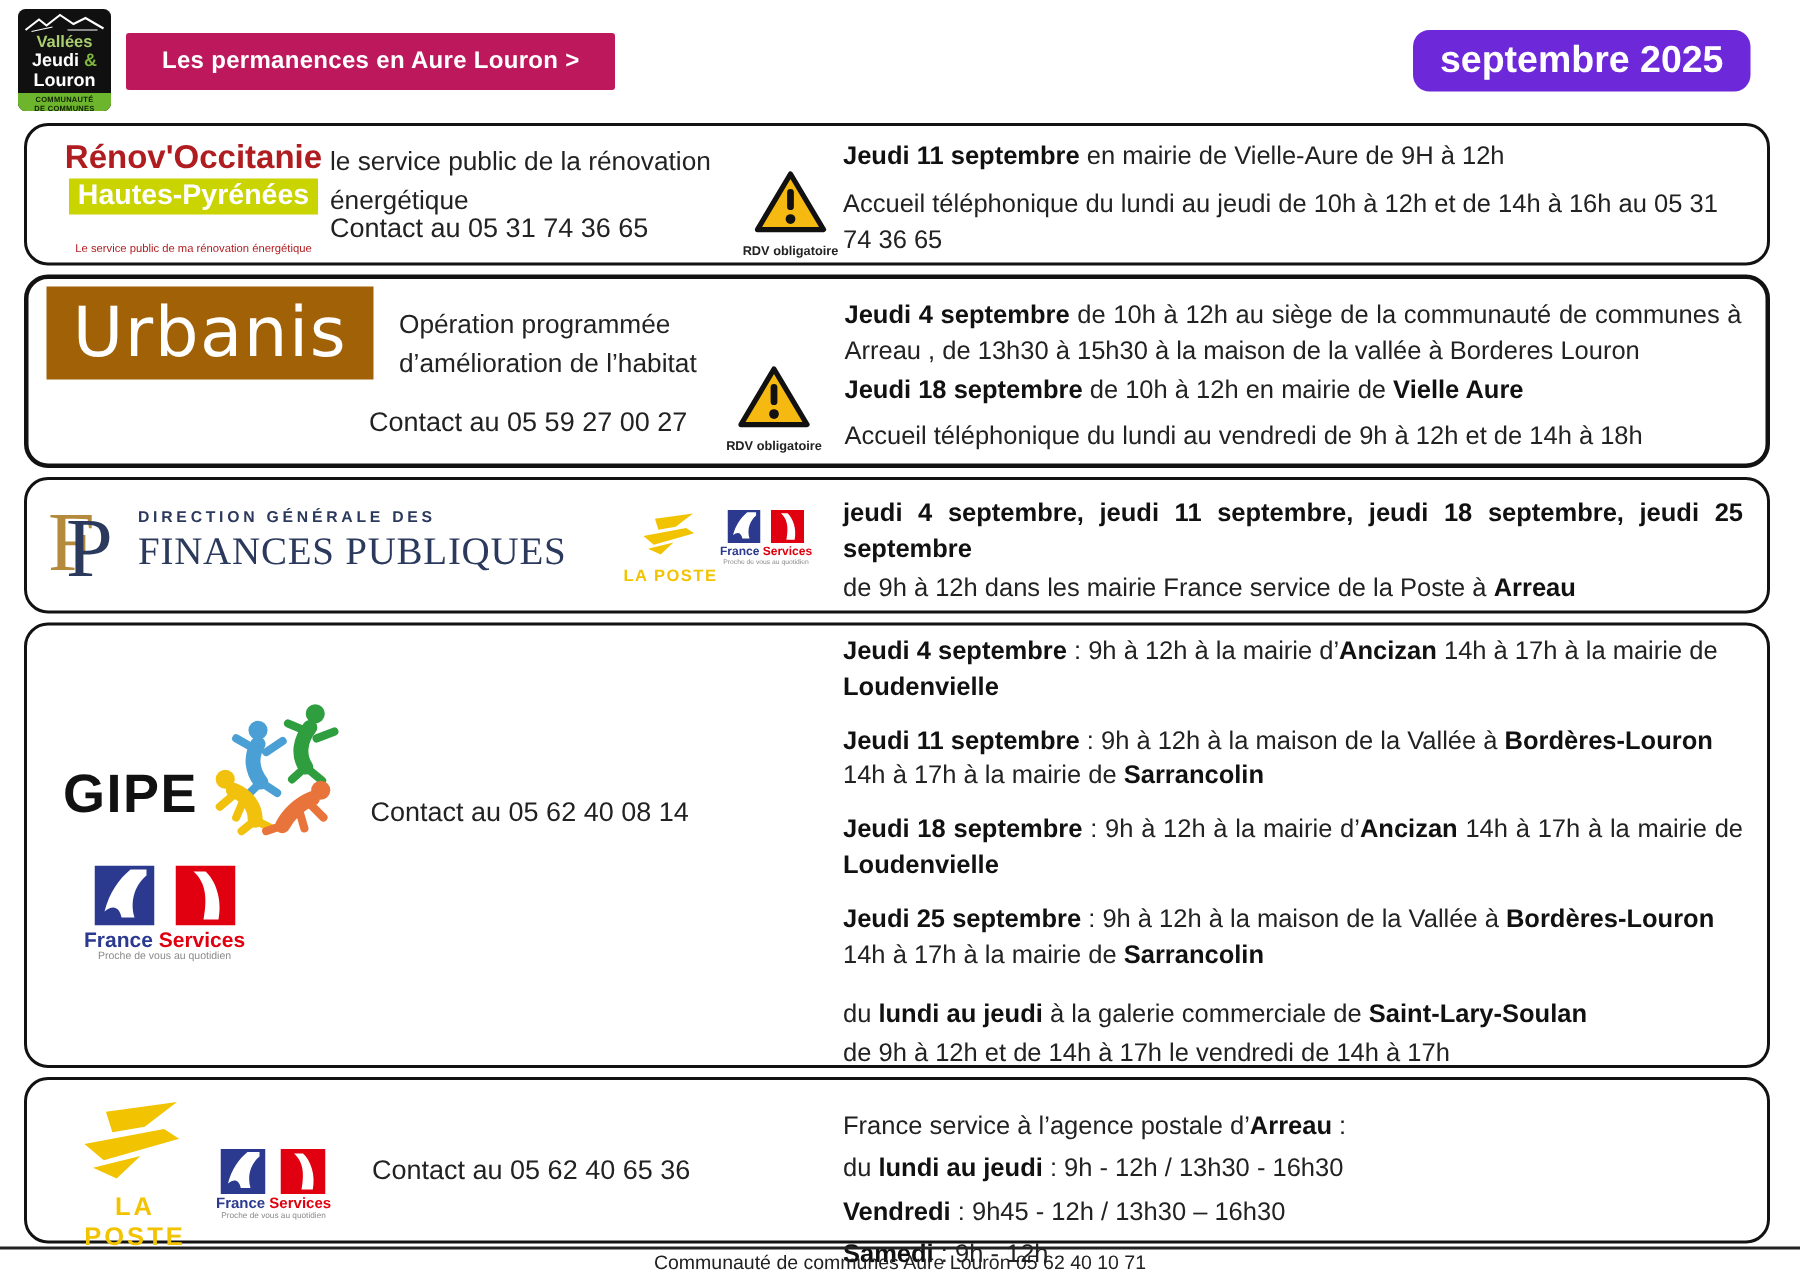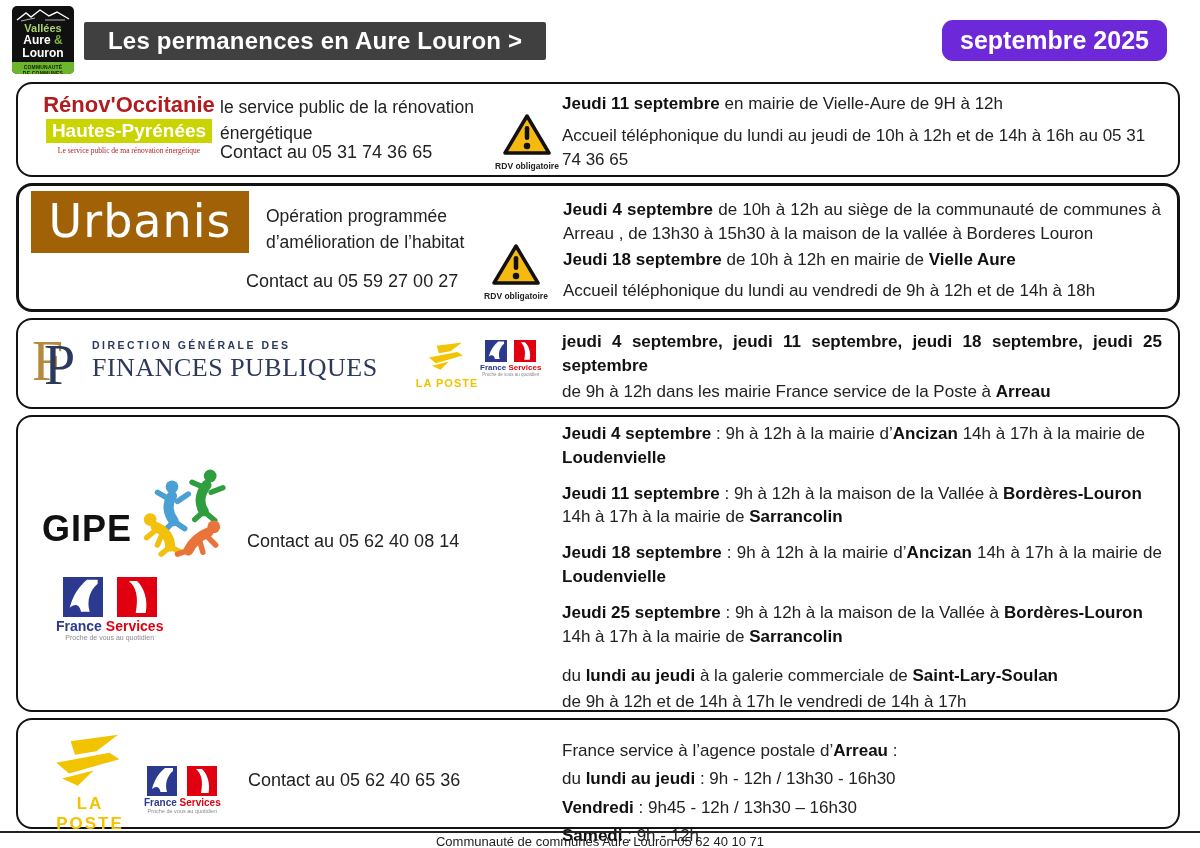--- a/index.html
+++ b/index.html
@@ -11,42 +11,42 @@
   .cc-logo { position:absolute; left:12px; top:6px; width:62px; height:68px;
     background:#101010; border-radius:5px; overflow:hidden; text-align:center; }
   .cc-logo .mtn { display:block; margin:2px auto 0; }
   .cc-l1 { color:#a9cf6e; font-size:11px; font-weight:700; line-height:12px; }
   .cc-l2 { color:#ffffff; font-size:12px; font-weight:700; line-height:13px; }
   .cc-l2 .amp { color:#7fb53a; font-weight:700; }
   .cc-l3 { color:#ffffff; font-size:12px; font-weight:700; line-height:13px; }
   .cc-band { background:#6cb52d; color:#102000; font-size:5px; font-weight:700;
     line-height:6px; padding:2px 0 3px; margin-top:2px; letter-spacing:.2px; }
   .title-pill { position:absolute; left:84px; top:22px; height:38px; line-height:38px;
-    background:#404040; border-radius:2px; color:#fff; font-size:24px; font-weight:700;
+    background:#be185d; border-radius:2px; color:#fff; font-size:16px; font-weight:700;
     padding:0 24px; letter-spacing:.2px; }
   .month-badge { position:absolute; right:33px; top:20px; height:41px; line-height:41px;
     background:#6d28d9; border-radius:11px; color:#fff; font-size:25px; font-weight:700;
     padding:0 18px; }
   
   .section { position:absolute; left:16px; width:1164px; box-sizing:border-box;
     background:#fff; border:2px solid #121212; border-radius:16px; }
   #sec-renov   { top:82px;  height:95px;  }
   #sec-urbanis { top:183px; height:129px; border-width:3px; }
   #sec-dgfip   { top:318px; height:91px;  }
   #sec-gipe    { top:415px; height:297px; }
   #sec-laposte { top:718px; height:111px; }
   .sec-right { position:absolute; left:544px; right:16px; }
   .sched-line { margin:0 0 12px; font-size:17px; line-height:1.4; color:#222; }
   .sched-line .b { font-weight:700; color:#111; }
   
   .renov-logo { position:absolute; left:16px; top:9px; width:190px; text-align:center; }
   .renov-title { color:#b01d21; font-size:22px; font-weight:700; line-height:24px; }
   .renov-sub { display:inline-block; background:#c9d400; color:#fff; font-size:19px;
     font-weight:700; padding:1px 6px; margin-top:2px; line-height:22px; }
-  .renov-tag { color:#b01d21; font-size:7.5px; margin-top:3px;font-family:Liberation Serif, serif; }
+  .renov-tag { color:#b01d21; font-size:7.5px; margin-top:18px; }
   .s1-desc { position:absolute; left:202px; top:10px; width:276px; font-size:17.5px; line-height:1.5; color:#222; }
   .s1-contact { position:absolute; left:202px; top:58px; font-size:18px; color:#222; }
   
   .warn { position:absolute; width:70px; text-align:center; }
   .warn-label { font-size:8.5px; font-weight:700; color:#222; margin-top:0; }
   #sec-renov .warn { left:474px; top:28px; }
   #sec-urbanis .warn { left:462px; top:56px; }
   
   .urbanis-box { position:absolute; left:12px; top:5px; width:218px; height:62px;
     background:#a16207; color:#fff; text-align:center; }
@@ -99,21 +99,21 @@
 </style>
 </head>
 <body>
 
 <div class="cc-logo">
   <svg class="mtn" width="56" height="14" viewBox="0 0 56 14">
     <path d="M2 12 L11 5 L16 9 L25 2 L34 8 L42 4 L54 11" stroke="#fff" stroke-width="1.4" fill="none"></path>
     <path d="M6 13 L20 10 M30 12 L50 12" stroke="#fff" stroke-width=".7" fill="none"></path>
   </svg>
   <div class="cc-l1">Vallées</div>
-  <div class="cc-l2"><span>Aure</span> <span class="amp">&amp;</span></div>
+  <div class="cc-l2"><span>Jeudi</span> <span class="amp">&amp;</span></div>
   <div class="cc-l3">Louron</div>
   <div class="cc-band">
     <div>COMMUNAUTÉ</div>
     <div>DE COMMUNES</div>
   </div>
 </div>
 
 <div class="title-pill">Les permanences en Aure Louron &gt;</div>
 <div class="month-badge">septembre 2025</div>
 

